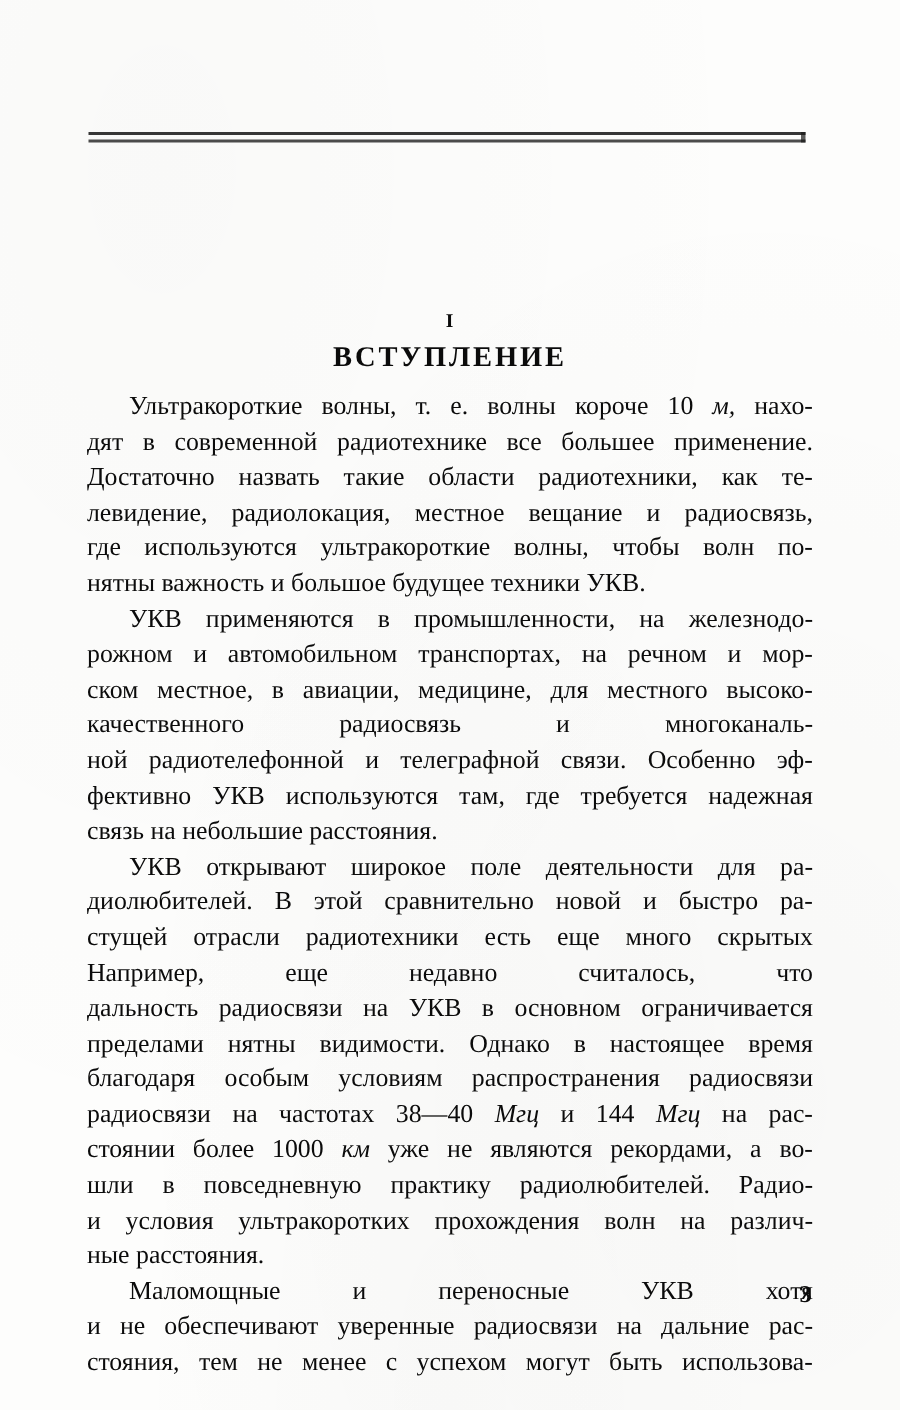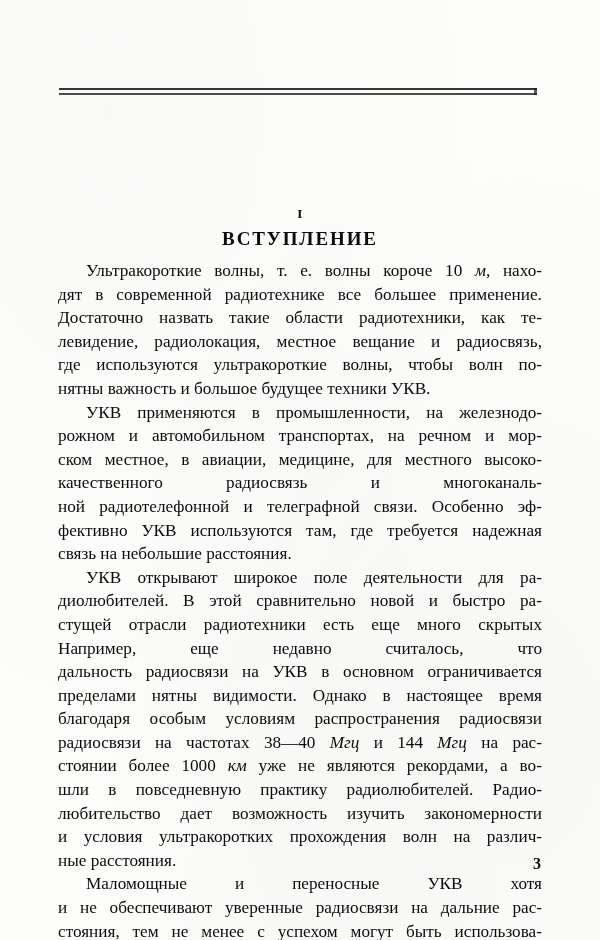--- a/index.html
+++ b/index.html
@@ -398,29 +398,20 @@
             <span>шли</span>
               <span>в</span>
               <span>повседневную</span>
               <span>практику</span>
               <span>радиолюбителей.</span>
               <span>Радио-</span>
           </span>
         </span>
         <span class="line">
           <span class="j">
-            <span>любительство</span>
-              <span>дает</span>
-              <span>возможность</span>
-              <span>изучить</span>
-              <span>закономерности</span>
-          </span>
-        </span>
-        <span class="line">
-          <span class="j">
             <span>и</span>
               <span>условия</span>
               <span>ультракоротких</span>
               <span>прохождения</span>
               <span>волн</span>
               <span>на</span>
               <span>различ-</span>
           </span>
         </span>
         <span class="line last">ные расстояния.</span>

